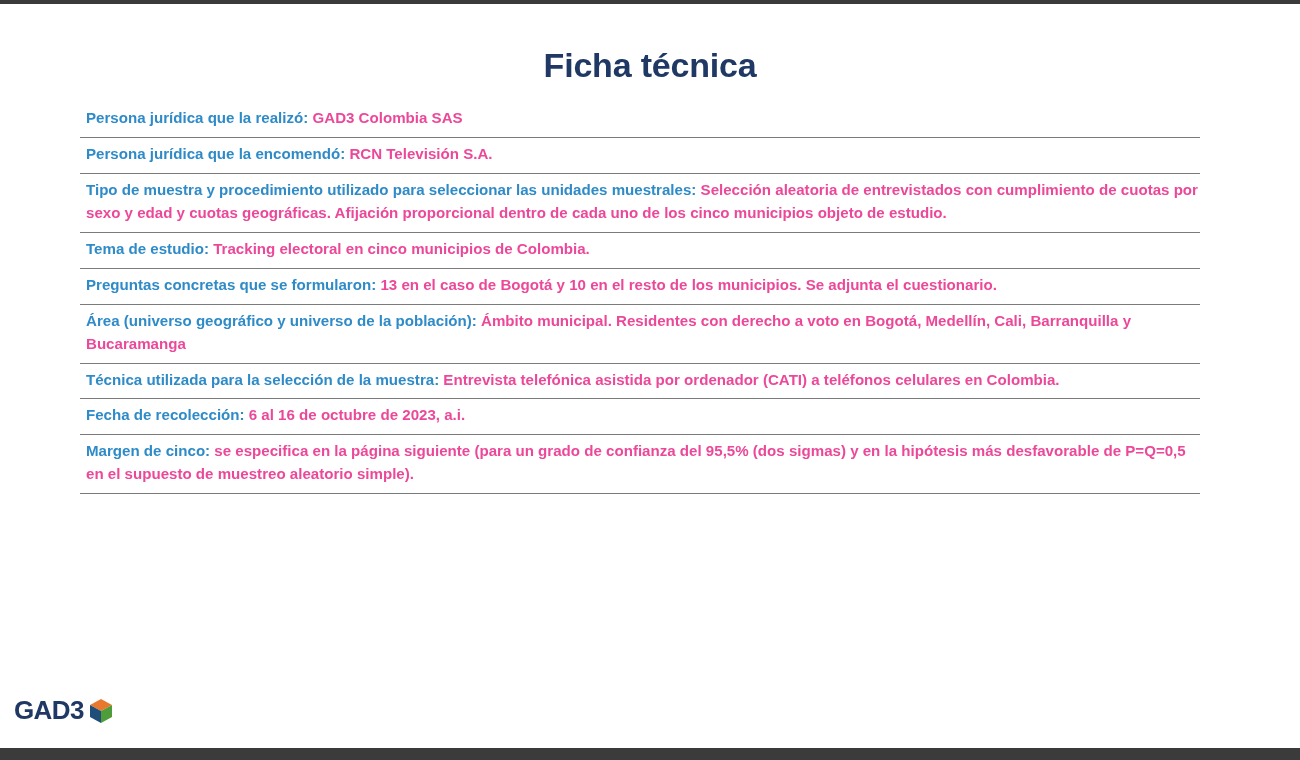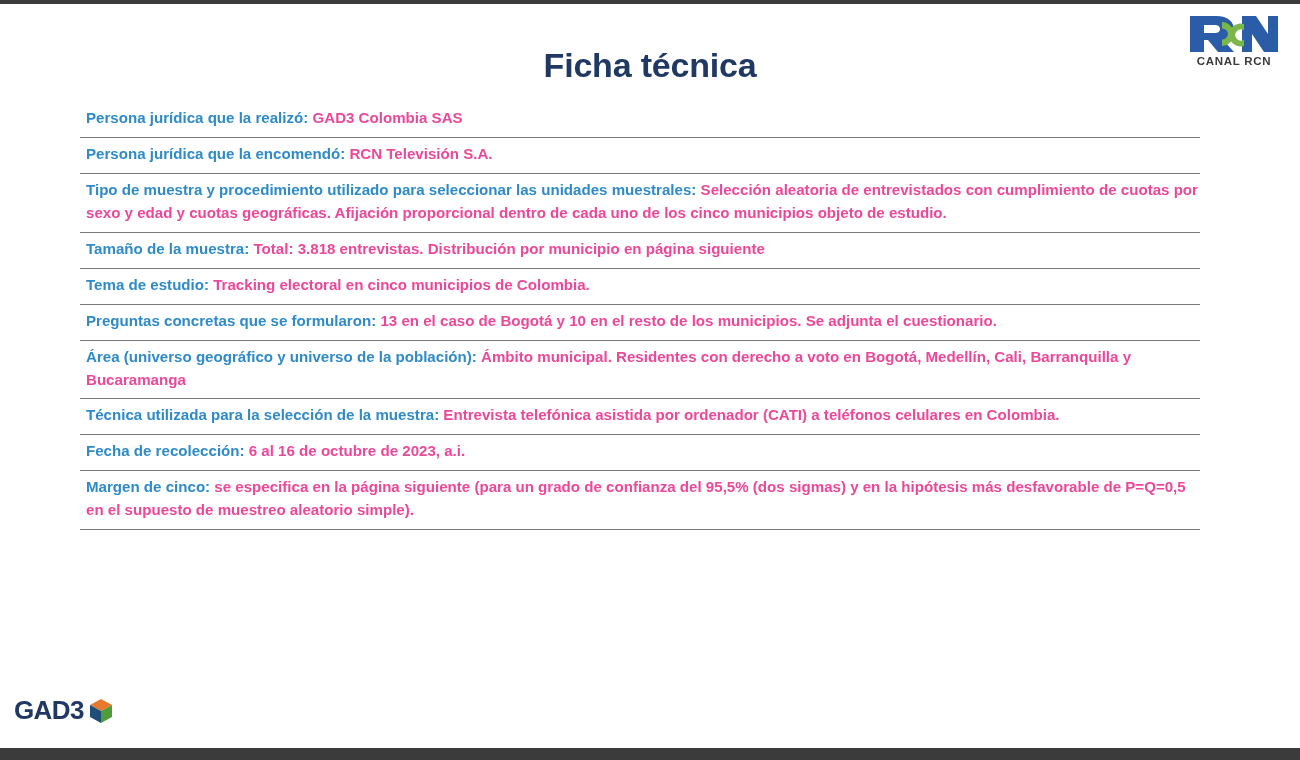--- a/index.html
+++ b/index.html
@@ -124,52 +124,36 @@
 </style>
 </head>
 <body>
 
 <div class="top-bar"></div>
 
 <div class="slide">
 
   <div class="slide-title">Ficha técnica</div>
 
-  <div class="rcn-logo">
-    <svg class="mark" viewBox="0 0 96 44">
-
-      <path d="M4 4 H30 C42 4 48 10 48 18 C48 24 44 28 38 29 L48 40 H32 L22 28 H18 V40 H4 Z
-               M18 13 V21 H29 C32 21 34 19.6 34 17 C34 14.4 32 13 29 13 Z" fill="#2b5ca8"></path>
-
-      <path d="M56 4 H70 L82 22 V4 H92 V40 H78 L66 22 V40 H56 Z" fill="#2b5ca8"></path>
-
-      <path d="M58 12 A11.5 11.5 0 1 0 58 34 L58 27.5 A5.5 5.5 0 1 1 58 18.5 Z" fill="#7ab648"></path>
-      <path d="M36 10 A12.5 12.5 0 0 1 48 22 A12.5 12.5 0 0 1 36 34 L36 27.5 A6 6 0 0 0 42 22 A6 6 0 0 0 36 16.5 Z" fill="#7ab648"></path>
-    </svg>
-    <div class="wordmark">CANAL RCN</div>
-  </div>
 
   <div class="ficha">
 
     <div class="row">
       <span class="label">Persona jurídica que la realizó:</span><span class="value"> GAD3 Colombia SAS</span>
     </div>
 
     <div class="row">
       <span class="label">Persona jurídica que la encomendó:</span><span class="value"> RCN Televisión S.A.</span>
     </div>
 
 
     <div class="row">
       <span class="label">Tipo de muestra y procedimiento utilizado para seleccionar las unidades muestrales:</span><span class="value"> Selección aleatoria de entrevistados con cumplimiento de cuotas por sexo y edad y cuotas geográficas. Afijación proporcional dentro de cada uno de los cinco municipios objeto de estudio.</span>
     </div>
 
-    <div class="row">
-      <span class="label">Tamaño de la muestra:</span><span class="value"> Total: 3.818 entrevistas. Distribución por municipio en página siguiente</span>
-    </div>
 
     <div class="row">
       <span class="label">Tema de estudio:</span><span class="value"> Tracking electoral en cinco municipios de Colombia.</span>
     </div>
 
     <div class="row">
       <span class="label">Preguntas concretas que se formularon:</span><span class="value"> 13 en el caso de Bogotá y 10 en el resto de los municipios. Se adjunta el cuestionario.</span>
     </div>
 
     <div class="row">

